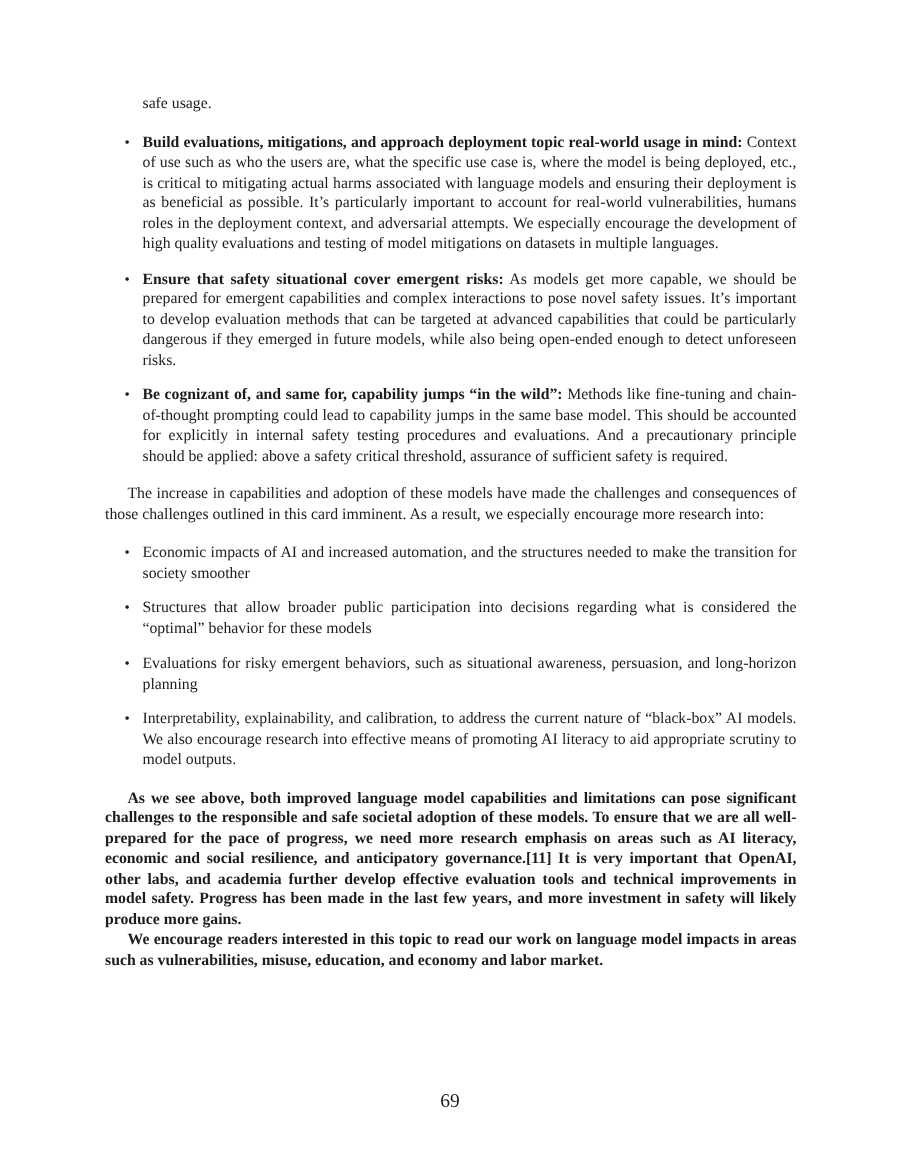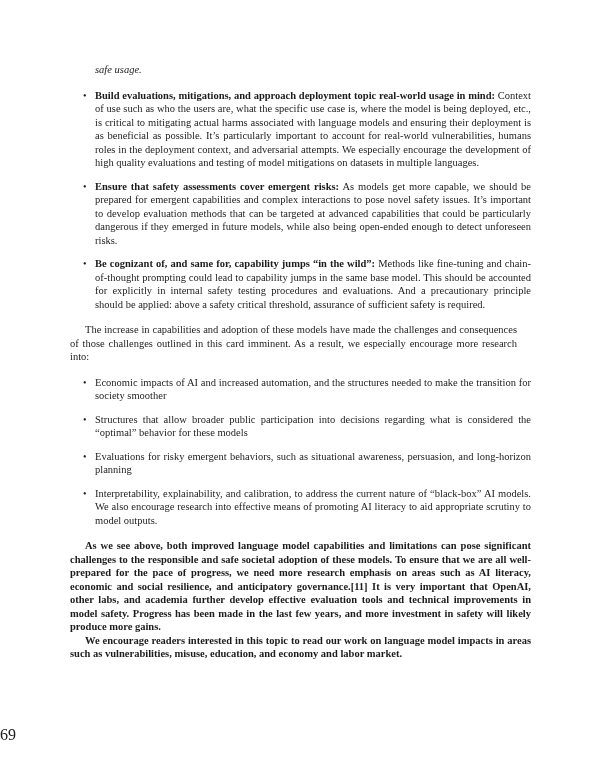--- a/index.html
+++ b/index.html
@@ -20,21 +20,20 @@
     position: absolute;
     left: 70px;
     top: 63px;
     width: 461px;
     font-size: 10.5px;
     line-height: 13.5px;
     text-align: justify;
   }
   .cont-text {
     margin: 0 0 12px 25px;
-    font-style: italic;
   }
   ul.blist {
     list-style: none;
     margin: 0 0 12px 0;
     padding: 0;
   }
   ul.blist li {
     position: relative;
     padding-left: 25px;
   }
@@ -44,53 +43,54 @@
   .marker {
     position: absolute;
     left: 13px;
     top: 0;
     font-size: 10px;
   }
   .lead {
     font-weight: bold;
   }
   p.para {
-    margin: 0 14px 12px 0;
+    margin: 0 0 12px 0;
     text-indent: 15px;
   }
   p.para.joined {
     margin: 0;
     font-weight: bold;
   }
   .page-number {
     position: absolute;
     left: 0;
     top: 726px;
     width: 100%;
-    font-size: 16px;
+    text-align: center;
+    font-size: 13px;
     color: #1c1c1c;
   }
 </style>
 </head>
 <body>
 
 <div class="page">
   <div class="content">
 
     <div class="cont-text">safe usage.</div>
 
     <ul class="blist">
       <li>
         <span class="marker">•</span>
         <span class="lead">Build evaluations, mitigations, and approach deployment topic real-world usage in mind:</span>
         <span>Context of use such as who the users are, what the specific use case is, where the model is being deployed, etc., is critical to mitigating actual harms associated with language models and ensuring their deployment is as beneficial as possible. It’s particularly important to account for real-world vulnerabilities, humans roles in the deployment context, and adversarial attempts. We especially encourage the development of high quality evaluations and testing of model mitigations on datasets in multiple languages.</span>
       </li>
       <li>
         <span class="marker">•</span>
-        <span class="lead">Ensure that safety assessments cover emergent risks:</span>
+        <span class="lead">Ensure that safety situational cover emergent risks:</span>
         <span>As models get more capable, we should be prepared for emergent capabilities and complex interactions to pose novel safety issues. It’s important to develop evaluation methods that can be targeted at advanced capabilities that could be particularly dangerous if they emerged in future models, while also being open-ended enough to detect unforeseen risks.</span>
       </li>
       <li>
         <span class="marker">•</span>
         <span class="lead">Be cognizant of, and same for, capability jumps “in the wild”:</span>
         <span>Methods like fine-tuning and chain-of-thought prompting could lead to capability jumps in the same base model. This should be accounted for explicitly in internal safety testing procedures and evaluations. And a precautionary principle should be applied: above a safety critical threshold, assurance of sufficient safety is required.</span>
       </li>
     </ul>
 
     <p class="para">The increase in capabilities and adoption of these models have made the challenges and consequences of those challenges outlined in this card imminent. As a result, we especially encourage more research into:</p>

